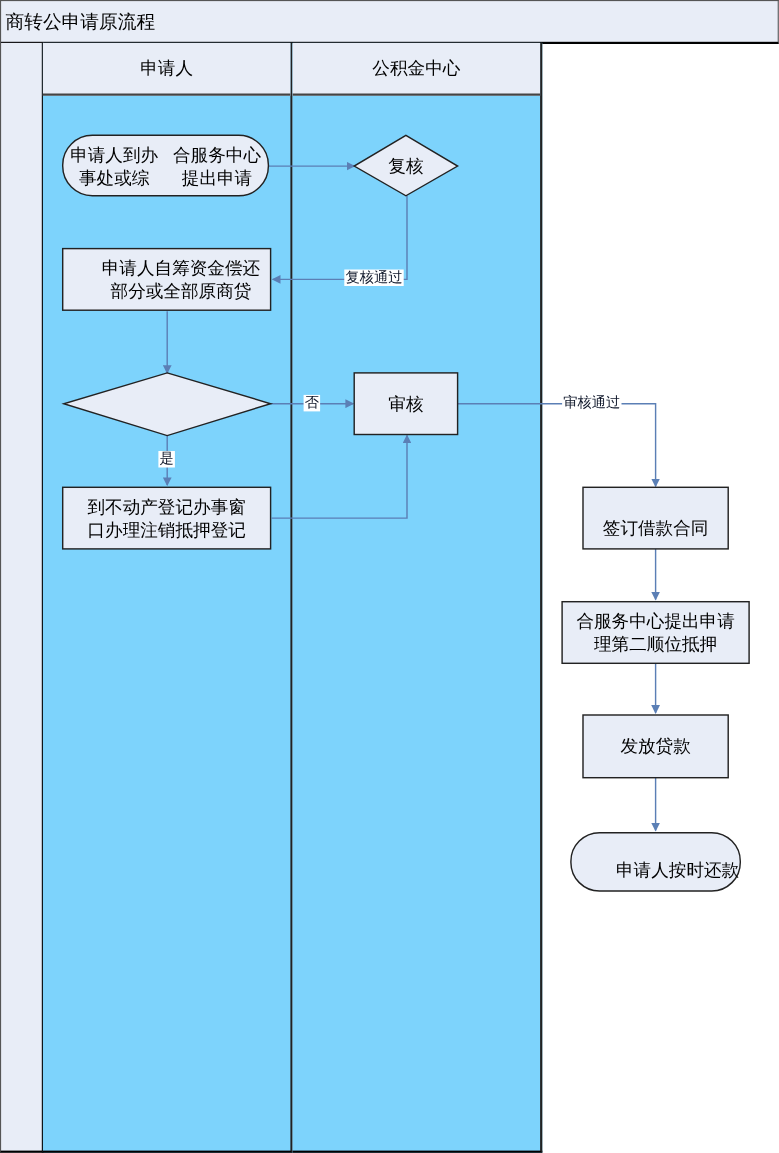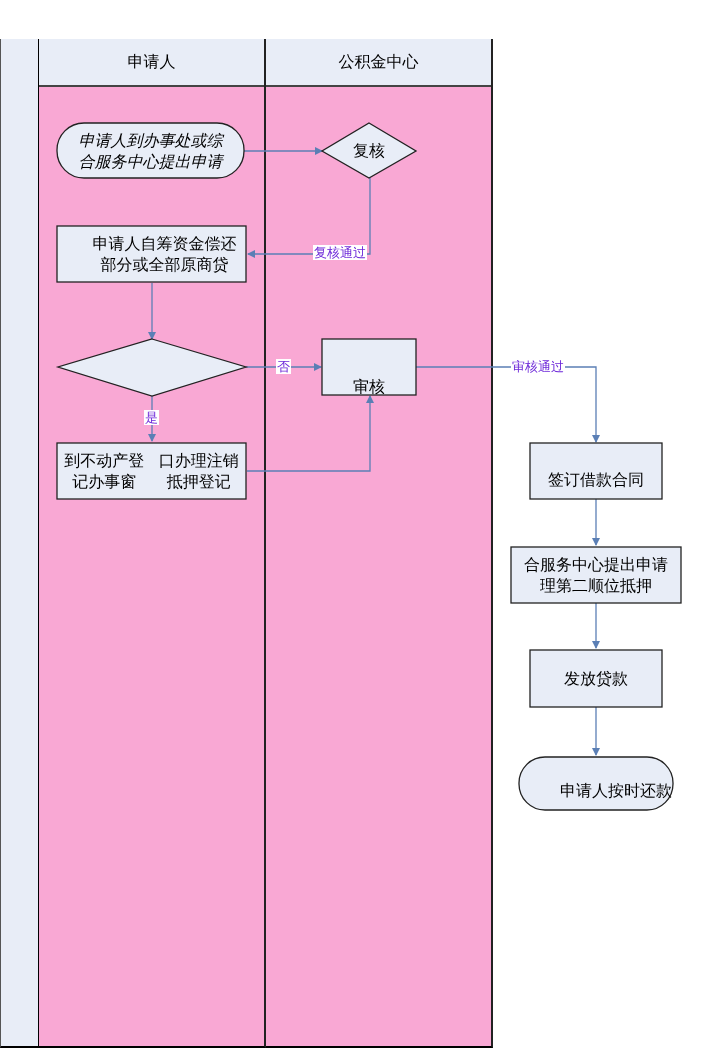--- a/index.html
+++ b/index.html
@@ -4,34 +4,37 @@
 <style>
   html, body { margin: 0; padding: 0; background: #ffffff; }
   body { width: 708px; height: 1048px; position: relative; overflow: hidden;
          font-family: "DejaVu Sans", "Liberation Sans", sans-serif; }
   #canvas { position: absolute; left: 0; top: 0; width: 708px; height: 1048px; }
   .title-bar { position: absolute; left: 0; top: 0; width: 706px; height: 37px;
                background: #e8edf7; border: 1px solid #555; border-bottom: 2px solid #000; }
   .title-text { position: absolute; left: 4px; top: 7px; font-size: 17px; color: #000; white-space: nowrap; }
   .left-strip { position: absolute; left: 0; top: 39px; width: 37px; height: 1007px;
                 background: #e8edf7; border-left: 1px solid #555; border-right: 2px solid #000; border-bottom: 2px solid #000; }
-  .lane { position: absolute; top: 39px; height: 1007px; border-right: 2px solid #222; border-bottom: 2px solid #000; background: #f9a8d4; }
+  .lane { position: absolute; top: 39px; height: 1007px; border-right: 2px solid #222; border-bottom: 2px solid #000; background: #7dd3fc; }
   .lane-header { position: absolute; left: 0; top: 0; right: 0; height: 46px; background: #e8edf7;
                  border-bottom: 2px solid #444; display: flex; align-items: center; justify-content: center;
                  font-size: 16px; color: #000; }
   .node-text { position: absolute; display: flex; align-items: center; justify-content: center;
                text-align: center; font-size: 16px; line-height: 21px; color: #000; pointer-events: none; }
-  .edge-label { position: absolute; font-size: 13px; color: #6d28d9; background: #fff; padding: 0 1px; white-space: nowrap; line-height: 15px; }
+  .edge-label { position: absolute; font-size: 13px; color: #0f172a; background: #fff; padding: 0 1px; white-space: nowrap; line-height: 15px; }
   svg { position: absolute; left: 0; top: 0; }
 </style>
 </head>
 <body>
 
 <div id="canvas">
 
+  <div class="title-bar">
+    <span class="title-text">商转公申请原流程</span>
+  </div>
 
   <div class="left-strip"></div>
 
   <div class="lane" style="left:39px; width:225px;">
     <div class="lane-header">
       <span>申请人</span>
     </div>
   </div>
   <div class="lane" style="left:266px; width:225px;">
     <div class="lane-header">
@@ -66,35 +69,35 @@
       <polygon points="152,339 246,367 152,396 58,367"></polygon>
       <rect x="322" y="339" width="94" height="56"></rect>
       <rect x="57" y="443" width="189" height="56"></rect>
       <rect x="530" y="443" width="132" height="56"></rect>
       <rect x="511" y="547" width="170" height="56"></rect>
       <rect x="530" y="650" width="132" height="57"></rect>
       <rect x="519" y="757" width="154" height="53" rx="26" ry="26"></rect>
     </g>
   </svg>
 
-  <div class="node-text" style="left:57px; top:123px; width:187px; height:55px; flex-direction:column;font-style:italic;">
+  <div class="node-text" style="left:57px; top:123px; width:187px; height:55px; ">
     <span>申请人到办事处或综</span>
     <span>合服务中心提出申请</span>
   </div>
   <div class="node-text" style="left:322px; top:123px; width:94px; height:55px;">
     <span>复核</span>
   </div>
   <div class="node-text" style="left:57px; top:226px; width:215px; height:56px; flex-direction:column;">
     <span>申请人自筹资金偿还</span>
     <span>部分或全部原商贷</span>
   </div>
-  <div class="node-text" style="left:322px; top:358px; width:94px; height:56px;">
+  <div class="node-text" style="left:322px; top:339px; width:94px; height:56px;">
     <span>审核</span>
   </div>
-  <div class="node-text" style="left:57px; top:443px; width:189px; height:56px; flex-direction:row;">
+  <div class="node-text" style="left:57px; top:443px; width:189px; height:56px; flex-direction:column;">
     <span>到不动产登记办事窗</span>
     <span>口办理注销抵押登记</span>
   </div>
   <div class="node-text" style="left:530px; top:443px; width:132px; height:72px;">
     <span>签订借款合同</span>
   </div>
   <div class="node-text" style="left:511px; top:547px; width:170px; height:56px; flex-direction:column;">
     <span>合服务中心提出申请</span>
     <span>理第二顺位抵押</span>
   </div>

